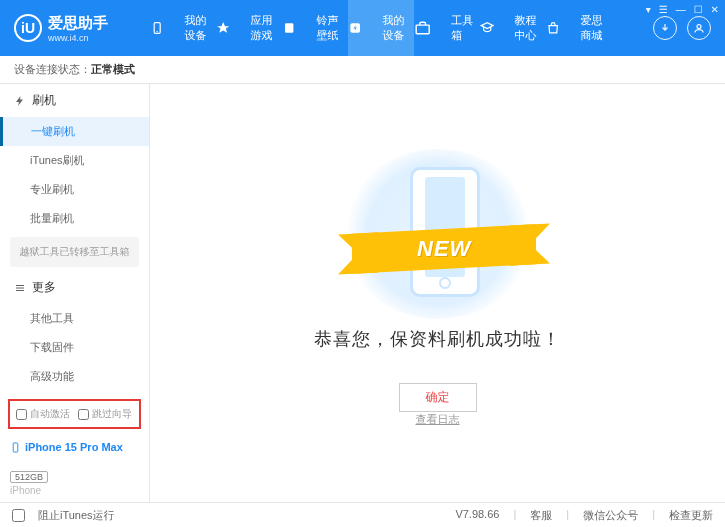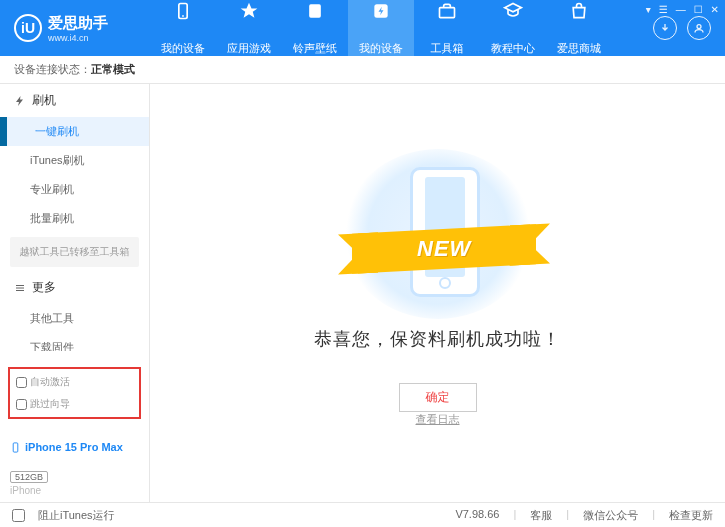--- a/index.html
+++ b/index.html
@@ -4,41 +4,41 @@
 <style>
 * { margin: 0; padding: 0; box-sizing: border-box; font-family: "Microsoft YaHei", Arial, sans-serif; }
 body { width: 725px; height: 527px; background: #fff; overflow: hidden; font-size: 12px; }
 
 .titlebar { height: 56px; background: #1e88f5; display: flex; align-items: center; color: #fff; position: relative; }
 .logo-area { display: flex; align-items: center; padding: 0 14px; width: 150px; }
 .logo-circle { width: 28px; height: 28px; border: 2px solid #fff; border-radius: 50%; display: flex; align-items: center; justify-content: center; font-weight: bold; font-size: 14px; margin-right: 6px; }
 .logo-text { font-size: 15px; font-weight: bold; }
 .logo-sub { font-size: 9px; opacity: 0.85; }
 .topnav { display: flex; flex: 1; height: 100%; }
-.topnav-item { width: 66px; display: flex; flex-direction: column; align-items: center; justify-content: center; cursor: pointer; font-size: 11px; gap: 20px; }
+.topnav-item { width: 66px; display: flex; flex-direction: row; align-items: center; justify-content: center; cursor: pointer; font-size: 11px; gap: 20px; }
 .topnav-item.active { background: #4aa3f7; }
 .topnav-item svg { width: 20px; height: 20px; }
 .win-controls { position: absolute; top: 4px; right: 6px; display: flex; gap: 8px; font-size: 10px; }
 .win-controls span { cursor: pointer; opacity: 0.9; }
 .header-actions { display: flex; align-items: center; gap: 10px; padding-right: 14px; }
 .circ-btn { width: 24px; height: 24px; border: 1.5px solid #fff; border-radius: 50%; display: flex; align-items: center; justify-content: center; cursor: pointer; opacity: 0.9; }
 
 .status-row { height: 28px; border-bottom: 1px solid #e6e6e6; display: flex; align-items: center; padding: 0 14px; font-size: 11px; color: #666; }
 .status-row b { color: #333; }
 
 .main { display: flex; height: 418px; }
 .sidebar { width: 150px; border-right: 1px solid #e6e6e6; display: flex; flex-direction: column; }
 .side-scroll { flex: 1; overflow: hidden; }
 .side-group { padding: 8px 14px; font-size: 12px; color: #333; display: flex; align-items: center; gap: 6px; cursor: pointer; }
 .side-group.locked { color: #bbb; }
 .side-item { padding: 7px 14px 7px 30px; font-size: 11px; color: #666; cursor: pointer; }
-.side-item.active { background: #e9f3fe; color: #1e88f5; border-left: 7px solid #0369a1; padding-left: 28px; }
+.side-item.active { background: #e9f3fe; color: #1e88f5; border-left: 3px solid #0369a1; padding-left: 28px; }
 .side-item.note { background: #f4f4f4; color: #999; margin: 4px 10px; padding: 8px; text-align: center; border-radius: 2px; font-size: 10px; line-height: 1.4; }
 
-.checkbox-area { border: 2px solid #e53935; margin: 16px 8px; padding: 6px 6px; display: flex; gap: 8px; font-size: 10px; color: #999; flex-direction: column; }
+.checkbox-area { border: 2px solid #e53935; margin: 6px 8px; padding: 6px 6px; display: flex; gap: 8px; font-size: 10px; color: #999; }
 .checkbox-area label { display: flex; align-items: center; gap: 3px; cursor: pointer; }
 .checkbox-area input { width: 11px; height: 11px; }
 
 .device-info { padding: 6px 10px; font-size: 11px; }
 .device-name { color: #1e88f5; font-weight: bold; display: flex; align-items: center; gap: 4px; }
 .device-badge { display: inline-block; border: 1px solid #aaa; padding: 0 4px; font-size: 9px; color: #666; margin-top: 18px; border-radius: 2px; }
 .device-type { color: #bbb; font-size: 10px; margin-top: 2px; }
 
 .content { flex: 1; display: flex; flex-direction: column; align-items: center; justify-content: center; position: relative; }
 .phone-illus { position: relative; width: 200px; height: 175px; margin-top: -12px; }

